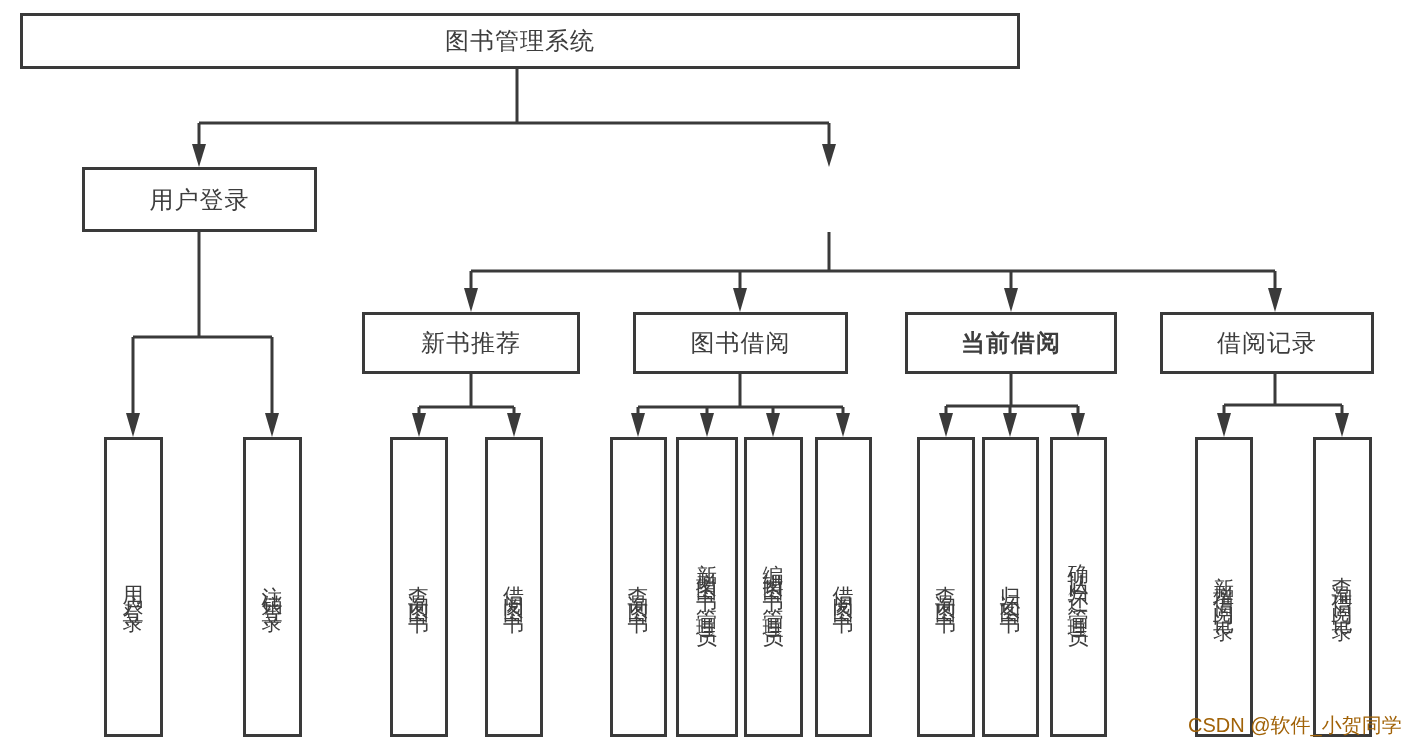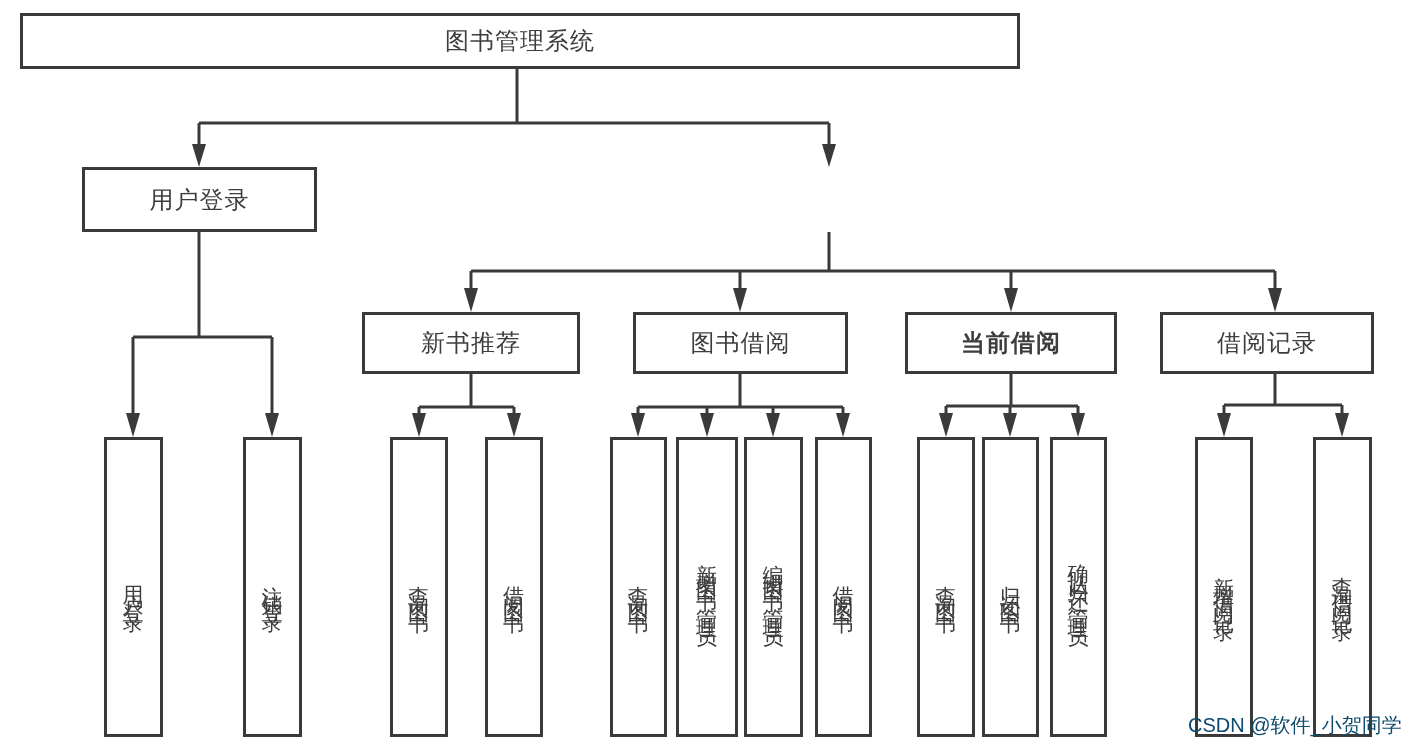--- a/index.html
+++ b/index.html
@@ -50,21 +50,21 @@
   .leaf-5{left:676px;width:62px;}
   .leaf-6{left:744px;width:59px;}
   .leaf-7{left:815px;width:57px;}
   .leaf-8{left:917px;width:58px;}
   .leaf-9{left:982px;width:57px;}
   .leaf-10{left:1050px;width:57px;}
   .leaf-11{left:1195px;width:58px;}
   .leaf-12{left:1313px;width:59px;}
   #watermark{
     position:absolute;left:1188px;top:712px;
-    font-size:20px;color:#0c4a6e;
+    font-size:20px;color:#a16207;
     white-space:nowrap;z-index:5;
     font-family:"Liberation Sans", sans-serif;
   }
 </style>
 </head>
 <body>
 
 <div id="canvas">
 
   <svg id="connectors" viewBox="0 0 1405 747" xmlns="http://www.w3.org/2000/svg">

